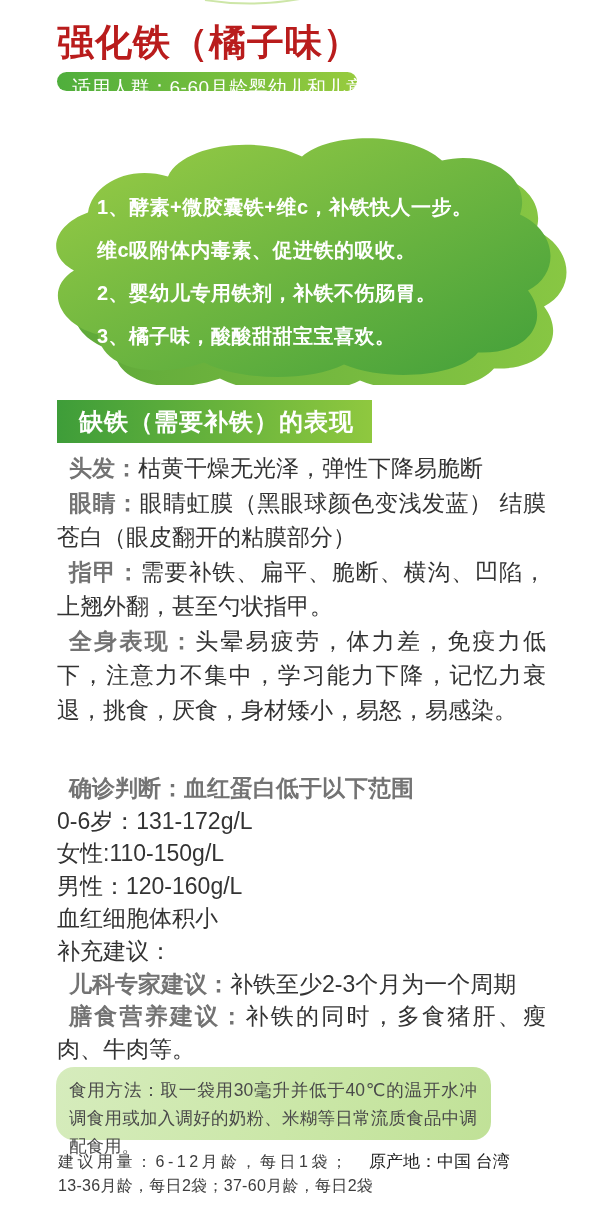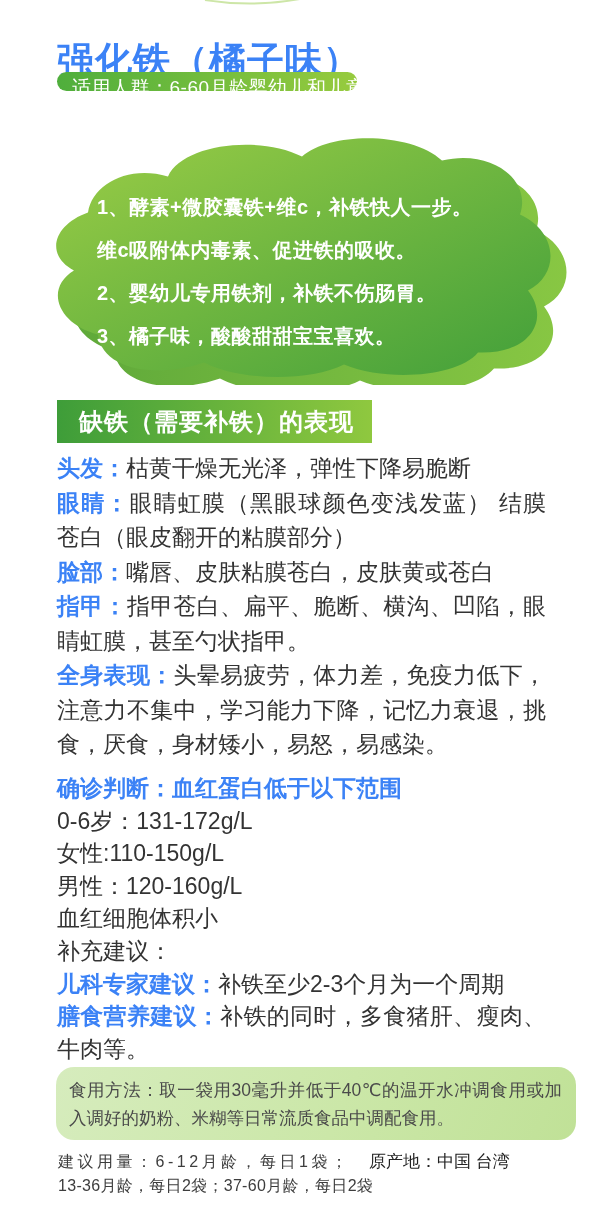--- a/index.html
+++ b/index.html
@@ -19,25 +19,25 @@
   
   .top-leaf {
     position: absolute;
     left: 200px; top: -4px;
     width: 110px; height: 10px;
   }
 
   
   .title {
     position: absolute;
-    left: 57px; top: 36px;
+    left: 57px; top: 18px;
     font-size: 37px;
     font-weight: bold;
     letter-spacing: 1px;
-    color: #3b82f6;
+    color: #b91c1c;
     white-space: nowrap;
   }
 
   
   .badge {
     position: absolute;
     left: 57px; top: 72px;
     height: 19px;
     width: 300px;
     border-radius: 16px;
@@ -86,40 +86,40 @@
   .symptoms {
     position: absolute;
     left: 57px; top: 451px;
     width: 489px;
     font-size: 23px;
     line-height: 34.5px;
     color: #333333;
     text-align: justify;
     text-justify: inter-ideograph;
   }
-  .symptoms p b, .diag b { color: #3b82f6; }
+  .symptoms p b, .diag b { color: #737373; margin-left: 12px; }
 
   
   .diag {
     position: absolute;
     left: 57px; top: 772px;
     width: 489px;
     font-size: 23px;
     line-height: 32.6px;
     color: #333333;
     text-align: justify;
     text-justify: inter-ideograph;
   }
   .diag .line { display: block; }
 
   
   .usage-box {
     position: absolute;
     left: 56px; top: 1067px;
-    width: 520px; height: 73px;
+    width: 435px; height: 73px;
     border-radius: 18px;
     background: linear-gradient(115deg, #d6ecbd 0%, #cbe7a8 55%, #c0e197 100%);
     padding: 9px 14px 0 13px;
     font-size: 17.5px;
     line-height: 28px;
     color: #4a4a4a;
     text-align: justify;
     text-justify: inter-ideograph;
   }
 
@@ -183,22 +183,21 @@
     <div class="bl">维c吸附体内毒素、促进铁的吸收。</div>
     <div class="bl">2、婴幼儿专用铁剂，补铁不伤肠胃。</div>
     <div class="bl">3、橘子味，酸酸甜甜宝宝喜欢。</div>
   </div>
 
   <div class="section-band">缺铁（需要补铁）的表现</div>
 
   <div class="symptoms">
     <p><b>头发：</b><span>枯黄干燥无光泽，弹性下降易脆断</span></p>
     <p><b>眼睛：</b><span>眼睛虹膜（黑眼球颜色变浅发蓝）  结膜苍白（眼皮翻开的粘膜部分）</span></p>
-    <p><b>脸部：</b><span>嘴唇、皮肤粘膜苍白，皮肤黄或苍白</span></p>
-    <p><b>指甲：</b><span>指甲苍白、扁平、脆断、横沟、凹陷，眼睛虹膜，甚至勺状指甲。</span></p>
+    <p><b>指甲：</b><span>需要补铁、扁平、脆断、横沟、凹陷，上翘外翻，甚至勺状指甲。</span></p>
     <p><b>全身表现：</b><span>头晕易疲劳，体力差，免疫力低下，注意力不集中，学习能力下降，记忆力衰退，挑食，厌食，身材矮小，易怒，易感染。</span></p>
   </div>
 
   <div class="diag">
     <b class="line">确诊判断：血红蛋白低于以下范围</b>
     <span class="line">0-6岁：131-172g/L</span>
     <span class="line">女性:110-150g/L</span>
     <span class="line">男性：120-160g/L</span>
     <span class="line">血红细胞体积小</span>
     <span class="line">补充建议：</span>

